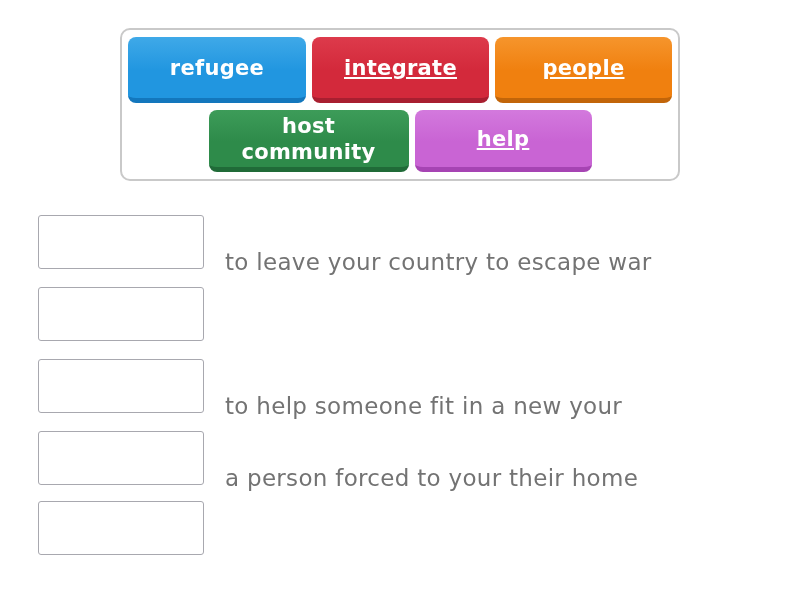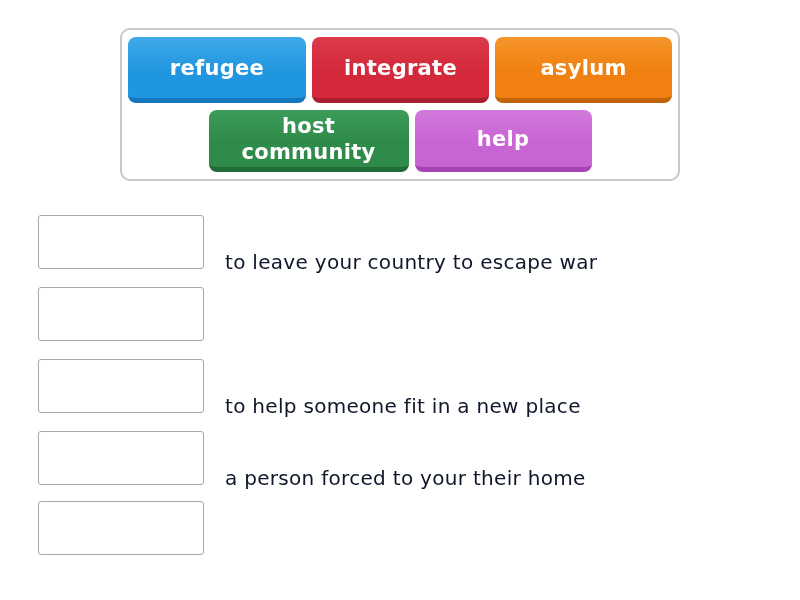--- a/index.html
+++ b/index.html
@@ -54,21 +54,21 @@
     font-weight: 600;
     letter-spacing: 0.3px;
     background: linear-gradient(180deg, var(--tile-light) 0%, var(--tile-main) 55%);
     border-bottom: 5px solid var(--tile-dark);
     cursor: pointer;
     user-select: none;
   }
   .row-1 .tile { height: 66px; }
   .row-2 .tile { height: 62px; }
   .tile-w178 { width: 178px; }
-  .tile-w177 { width: 177px; }
+  .tile-w177 { width: 177px; text-decoration: underline; }
   .tile-w173 { width: 200px; }
   .tile-label {
     white-space: pre-line;
     line-height: 26px;
   }
 
   
   .def-row {
     position: absolute;
     left: 38px;
@@ -86,43 +86,43 @@
     width: 166px;
     height: 54px;
     box-sizing: border-box;
     background: #ffffff;
     border: 1px solid #a8a8af;
     border-radius: 3px;
     cursor: pointer;
   }
   .def-text {
     margin-left: 21px;
-    font-size: 20px;
+    font-size: 23px;
     line-height: 27px;
     letter-spacing: 0.3px;
-    color: #0f172a;
+    color: #737373;
     white-space: pre-line;
     margin-top: 40px;
   }
 </style>
 </head>
 <body>
 
 <div class="stage">
 
   <div class="word-bank">
     <div class="tile-row row-1">
       <div class="tile tile-w178" style="--tile-main: #2196e0; --tile-dark: #1377bd; --tile-light: #3fa9e8;">
         <span class="tile-label">refugee</span>
       </div>
       <div class="tile tile-w177" style="--tile-main: #d3293b; --tile-dark: #a81f30; --tile-light: #dd3a4b;">
         <span class="tile-label">integrate</span>
       </div>
       <div class="tile tile-w177" style="--tile-main: #f0800f; --tile-dark: #c26509; --tile-light: #f6952c;">
-        <span class="tile-label">asylum</span>
+        <span class="tile-label">people</span>
       </div>
     </div>
     <div class="tile-row row-2">
       <div class="tile tile-w173" style="--tile-main: #2e8b4a; --tile-dark: #206b38; --tile-light: #3d9c59;">
         <span class="tile-label">host
 community</span>
       </div>
       <div class="tile tile-w177" style="--tile-main: #c964d4; --tile-dark: #a644b3; --tile-light: #d379dd;">
         <span class="tile-label">help</span>
       </div>
@@ -133,21 +133,21 @@
     <div class="answer-box"></div>
     <div class="def-text">to leave your country to escape war</div>
   </div>
 
   <div class="def-row def-row-2">
     <div class="answer-box"></div>
   </div>
 
   <div class="def-row def-row-3">
     <div class="answer-box"></div>
-    <div class="def-text">to help someone fit in a new place</div>
+    <div class="def-text">to help someone fit in a new your</div>
   </div>
 
   <div class="def-row def-row-4">
     <div class="answer-box"></div>
     <div class="def-text">a person forced to your their home</div>
   </div>
 
   <div class="def-row def-row-5">
     <div class="answer-box"></div>
   </div>

